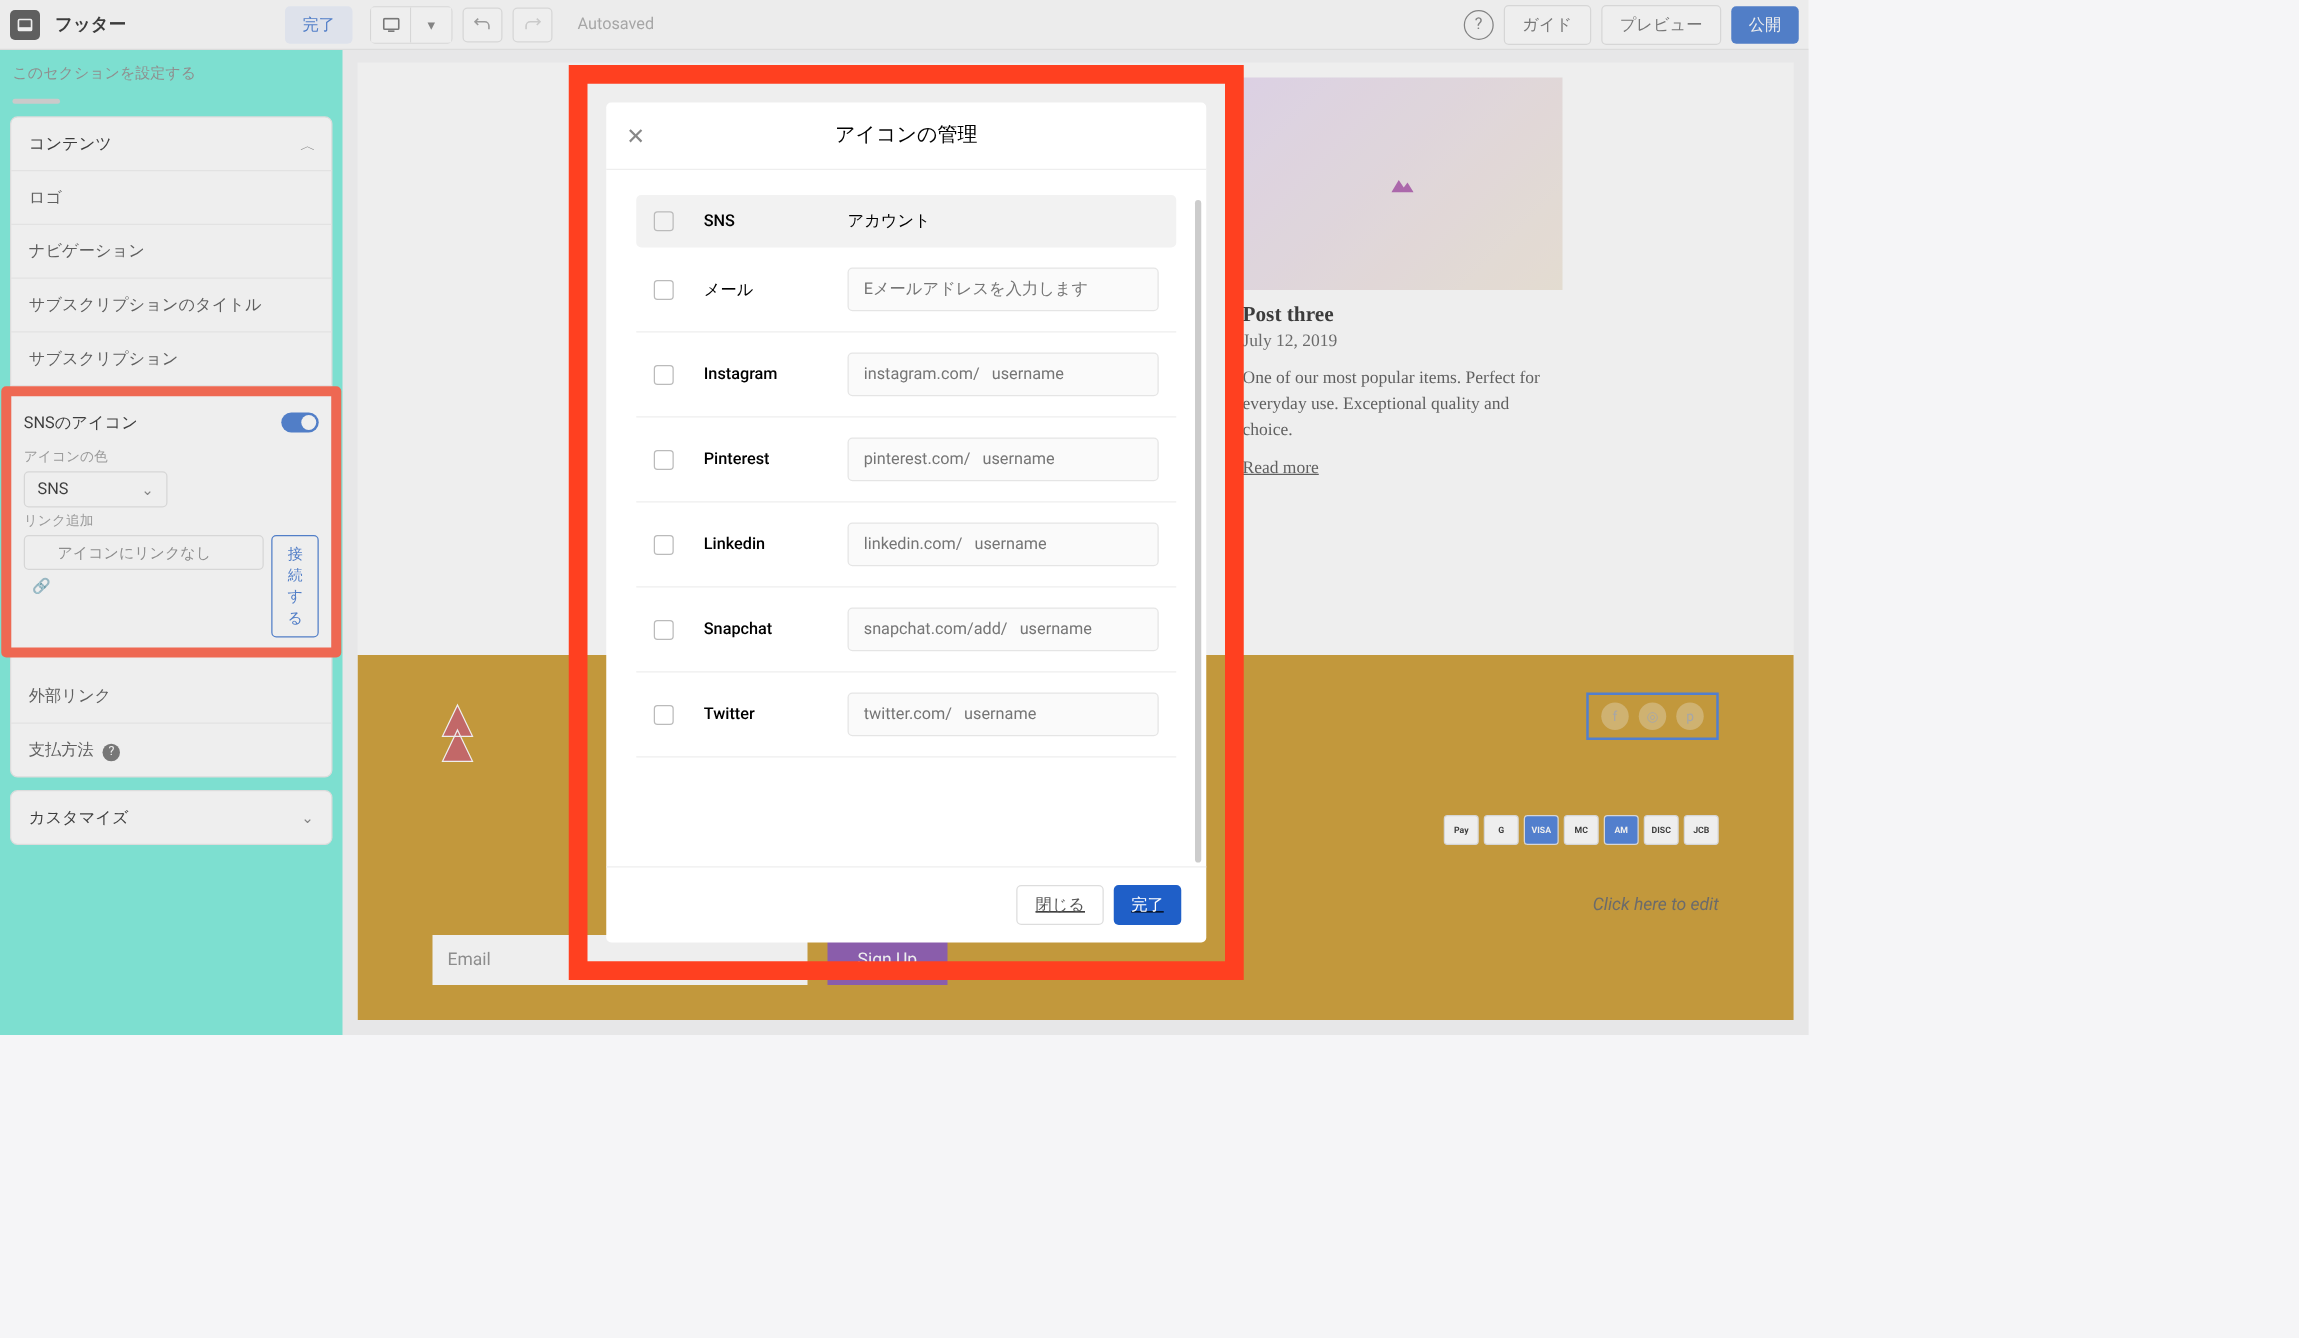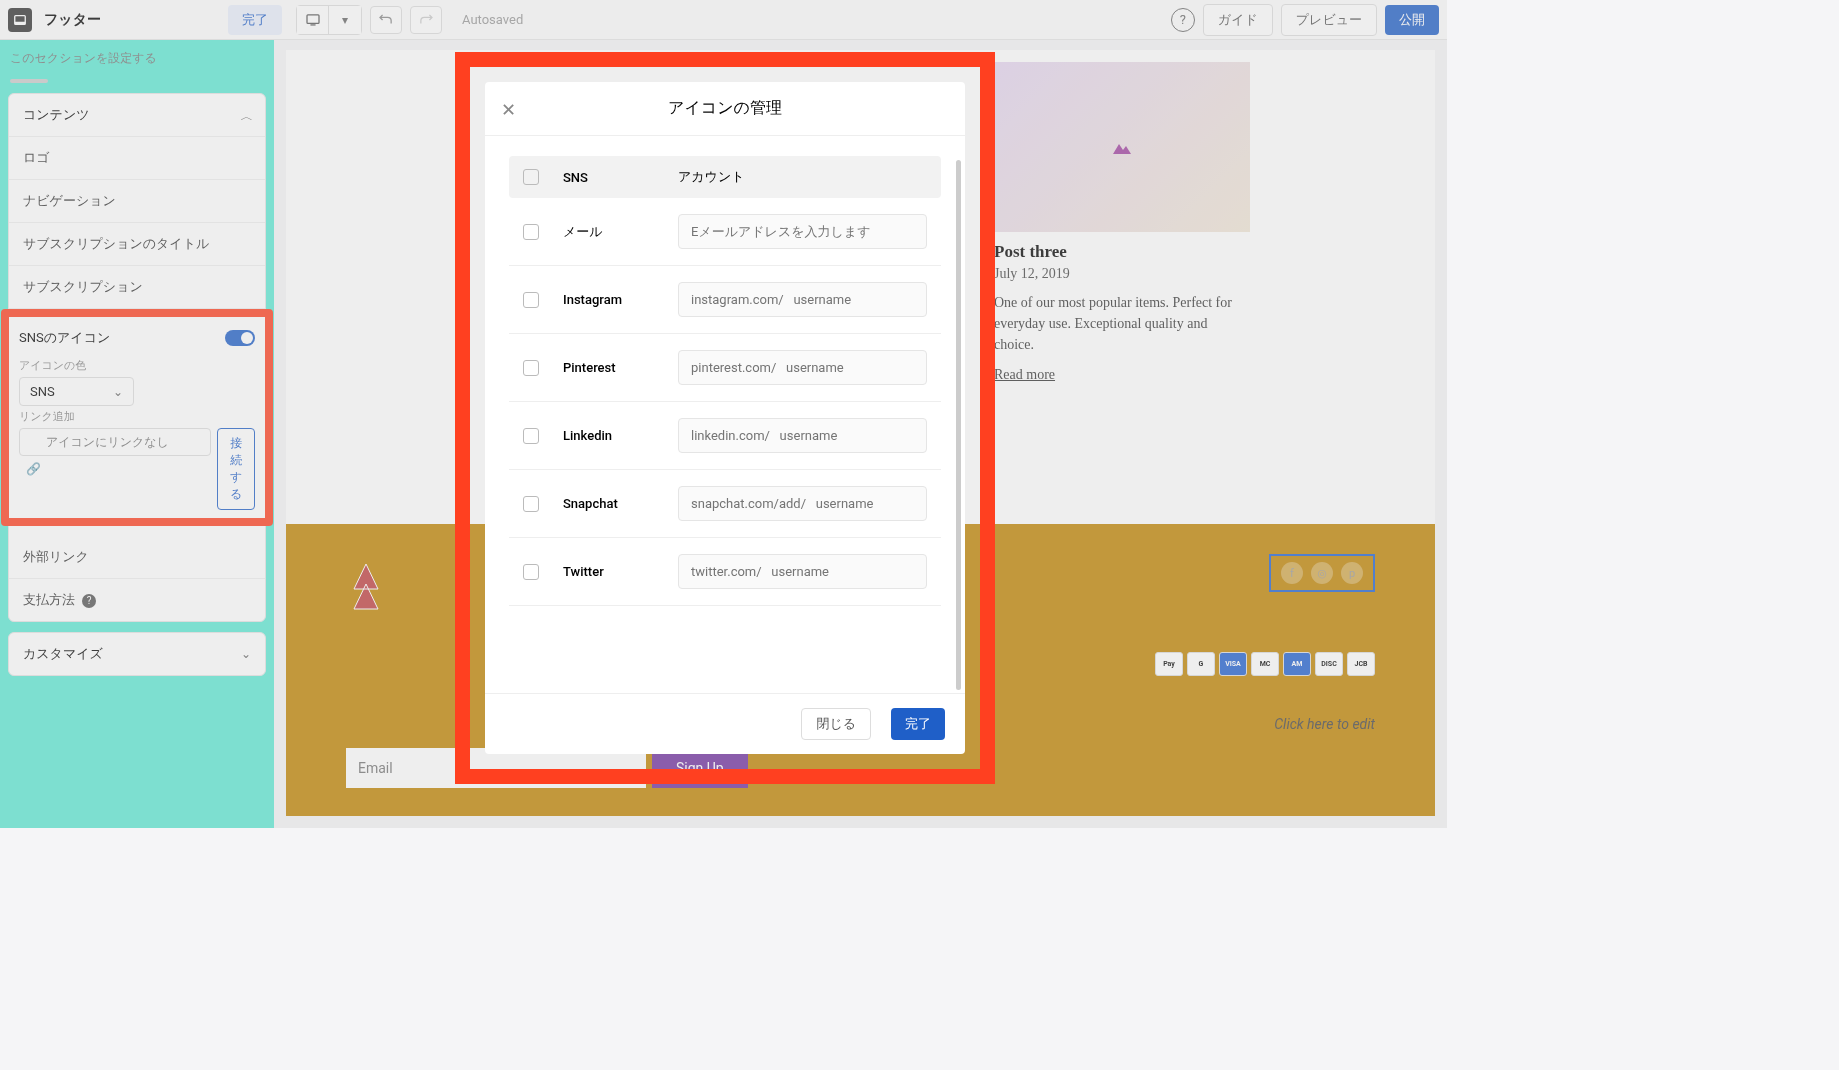--- a/index.html
+++ b/index.html
@@ -54,21 +54,21 @@
 .img-icon { color: #a040a0; }
 .post-title { font-family: Georgia, serif; font-size: 17px; font-weight: 600; margin-top: 10px; }
 .post-date { font-family: Georgia, serif; font-size: 14px; color: #444; margin-top: 4px; }
 .post-desc { font-family: Georgia, serif; font-size: 14px; color: #333; margin-top: 10px; line-height: 1.5; }
 .post-link { font-family: Georgia, serif; font-size: 14px; color: #333; margin-top: 12px; text-decoration: underline; }
 
 
 .footer-preview { position: absolute; left: 0; right: 0; top: 474px; background: #c08400; padding: 30px 60px; }
 .footer-row { display: flex; justify-content: space-between; align-items: flex-start; }
 .footer-logo { width: 40px; height: 70px; }
-.footer-email-row { display: flex; gap: 6px; margin-top: 20px; align-items: center; }
+.footer-email-row { display: flex; gap: 16px; margin-top: 20px; align-items: center; }
 .footer-email { width: 300px; padding: 12px; border: none; background: #fff; font-size: 14px; }
 .signup-btn { background: #7030a0; color: #fff; border: none; padding: 12px 24px; font-size: 14px; cursor: pointer; }
 .social-icons-box { border: 2px solid #2060d0; padding: 6px 10px; display: flex; gap: 8px; }
 .social-icon { width: 22px; height: 22px; background: rgba(255,255,255,0.3); border-radius: 50%; display: flex; align-items: center; justify-content: center; color: #999; font-size: 11px; }
 .payment-icons { display: flex; gap: 4px; margin-top: 60px; }
 .payment-card { width: 28px; height: 24px; background: #fff; border-radius: 3px; border: 1px solid #ddd; display: flex; align-items: center; justify-content: center; font-size: 7px; font-weight: bold; }
 .edit-hint { font-style: italic; color: #444; font-size: 14px; margin-top: 40px; text-align: right; margin-left: 48px; }
 
 
 .overlay { position: absolute; inset: 0; background: rgba(200,200,200,0.3); z-index: 10; }
@@ -78,21 +78,21 @@
 .modal-close { position: absolute; left: 16px; top: 50%; transform: translateY(-50%); color: #888; cursor: pointer; font-size: 18px; }
 .modal-title { font-size: 16px; font-weight: 500; }
 .modal-body { flex: 1; overflow-y: auto; padding: 20px 24px 10px; position: relative; }
 .sns-table-head { display: flex; align-items: center; background: #f2f2f2; padding: 12px 14px; border-radius: 4px; }
 .col-check { width: 40px; display: flex; align-items: center; }
 .col-sns { width: 115px; font-size: 13px; font-weight: 500; }
 .col-account { font-size: 13px; font-weight: 500; }
 .sns-row { display: flex; align-items: center; padding: 16px 14px; border-bottom: 1px solid #eee; }
 .sns-check { width: 16px; height: 16px; border: 1.5px solid #bbb; border-radius: 3px; cursor: pointer; }
 .sns-input { flex: 1; border: 1px solid #e5e5e5; background: #fafafa; border-radius: 4px; padding: 9px 12px; font-size: 13px; color: #999; }
-.modal-footer { display: flex; justify-content: flex-end; gap: 20px; padding: 14px 20px; border-top: 1px solid #eee; }
+.modal-footer { display: flex; justify-content: flex-end; gap: 8px; padding: 14px 20px; border-top: 1px solid #eee; text-decoration: underline; }
 .modal-scrollbar { position: absolute; right: 4px; top: 24px; width: 5px; height: 530px; background: #ccc; border-radius: 3px; }
 
 .chevron { font-size: 12px; color: #666; }
 </style>
 </head>
 <body>
 
 <div class="topbar">
   <div class="topbar-left">
     <div class="footer-icon">

